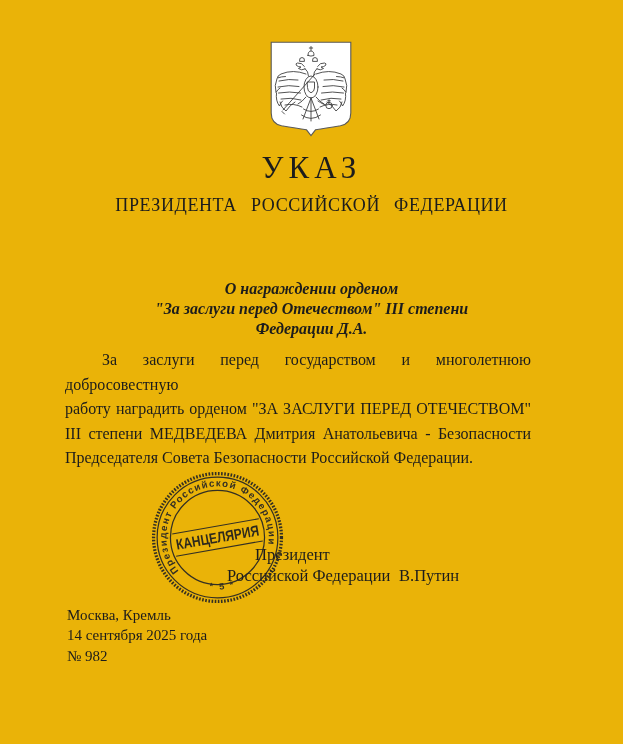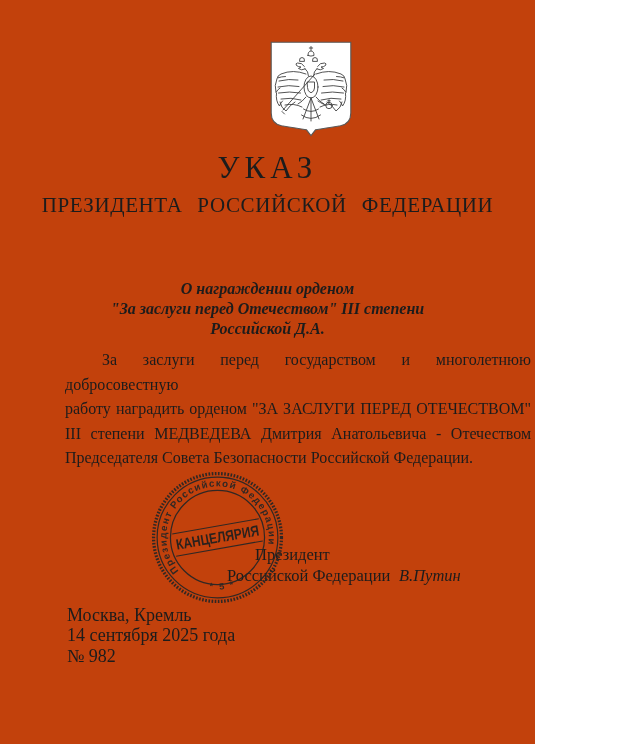--- a/index.html
+++ b/index.html
@@ -1,51 +1,51 @@
 <!DOCTYPE html>
 <html lang="ru"><head>
 <meta charset="utf-8">
 <style>
   html,body{margin:0;padding:0;background:#fff;}
   .page{
-    position:relative;width:535px;height:744px;background:#c2410c;
+    position:relative;width:623px;height:744px;background:#eab308;
     font-family:"Liberation Serif","DejaVu Serif",serif;color:#1c1c1c;
     overflow:hidden;
   }
   
   .arms{position:absolute;left:270px;top:41px;width:82px;height:97px;}
   
   .t-ukaz{
     position:absolute;left:0;top:151px;width:100%;text-align:center;
     font-size:31px;line-height:34px;letter-spacing:5px;font-weight:normal;
   }
   .t-sub{
     position:absolute;left:0;top:193px;width:100%;text-align:center;
-    font-size:21px;line-height:25px;letter-spacing:0.6px;word-spacing:9px;
+    font-size:18px;line-height:25px;letter-spacing:0.6px;word-spacing:9px;
   }
   
   .subject{
     position:absolute;left:0;top:279px;width:100%;text-align:center;
     font-size:16px;line-height:20px;font-weight:bold;font-style:italic;
   }
   
   .bodytext{
     position:absolute;left:65px;top:348px;width:466px;
     font-size:16px;line-height:24.5px;
   }
   .bl{text-align:justify;text-align-last:justify;}
   .bl.first{text-indent:37px;}
   .bl.last{text-align-last:left;}
   
   .sig{position:absolute;font-size:16.5px;line-height:19px;white-space:nowrap;}
   .sig1{left:255px;top:545px;}
   .sig2{left:227px;top:566px;font-family:Liberation Serif, serif;}
-  .sig-name{left:399px;top:566px;font-style:italic;}
+  .sig-name{left:399px;top:566px;}
   
-  .footer{position:absolute;left:67px;top:605px;font-size:18px;line-height:20.3px;}
+  .footer{position:absolute;left:67px;top:605px;font-size:15px;line-height:20.3px;}
   
   .stamp{position:absolute;left:151px;top:471px;width:133px;height:133px;opacity:0.93;}
   .ring-text{font-family:"Liberation Sans","DejaVu Sans",sans-serif;font-weight:bold;
     font-size:9.5px;letter-spacing:1.2px;fill:#262626;}
   .bottom-text{font-family:"Liberation Sans","DejaVu Sans",sans-serif;font-weight:bold;
     font-size:9px;letter-spacing:2px;fill:#262626;}
   .center-text{font-family:"Liberation Sans","DejaVu Sans",sans-serif;font-weight:bold;
     font-size:14.5px;fill:#1f1f1f;}
 </style>
 </head>
@@ -85,27 +85,27 @@
       </g>
     </svg>
   </div>
 
   <div class="t-ukaz">УКАЗ</div>
   <div class="t-sub">ПРЕЗИДЕНТА РОССИЙСКОЙ ФЕДЕРАЦИИ</div>
 
   <div class="subject">
     <div>О награждении орденом</div>
     <div>"За заслуги перед Отечеством" III степени</div>
-    <div>Российской Д.А.</div>
+    <div>Федерации Д.А.</div>
   </div>
 
   <div class="bodytext">
     <div class="bl first">За заслуги перед государством и многолетнюю добросовестную</div>
     <div class="bl">работу наградить орденом "ЗА ЗАСЛУГИ ПЕРЕД ОТЕЧЕСТВОМ"</div>
-    <div class="bl">III степени МЕДВЕДЕВА Дмитрия Анатольевича - Отечеством</div>
+    <div class="bl">III степени МЕДВЕДЕВА Дмитрия Анатольевича - Безопасности</div>
     <div class="bl last">Председателя Совета Безопасности Российской Федерации.</div>
   </div>
 
   <div class="sig sig1">Президент</div>
   <div class="sig sig2">Российской Федерации</div>
   <div class="sig sig-name">В.Путин</div>
 
   <div class="stamp">
     <svg viewBox="0 0 130 130" width="133" height="133">
       <g stroke="#262626" fill="none">

